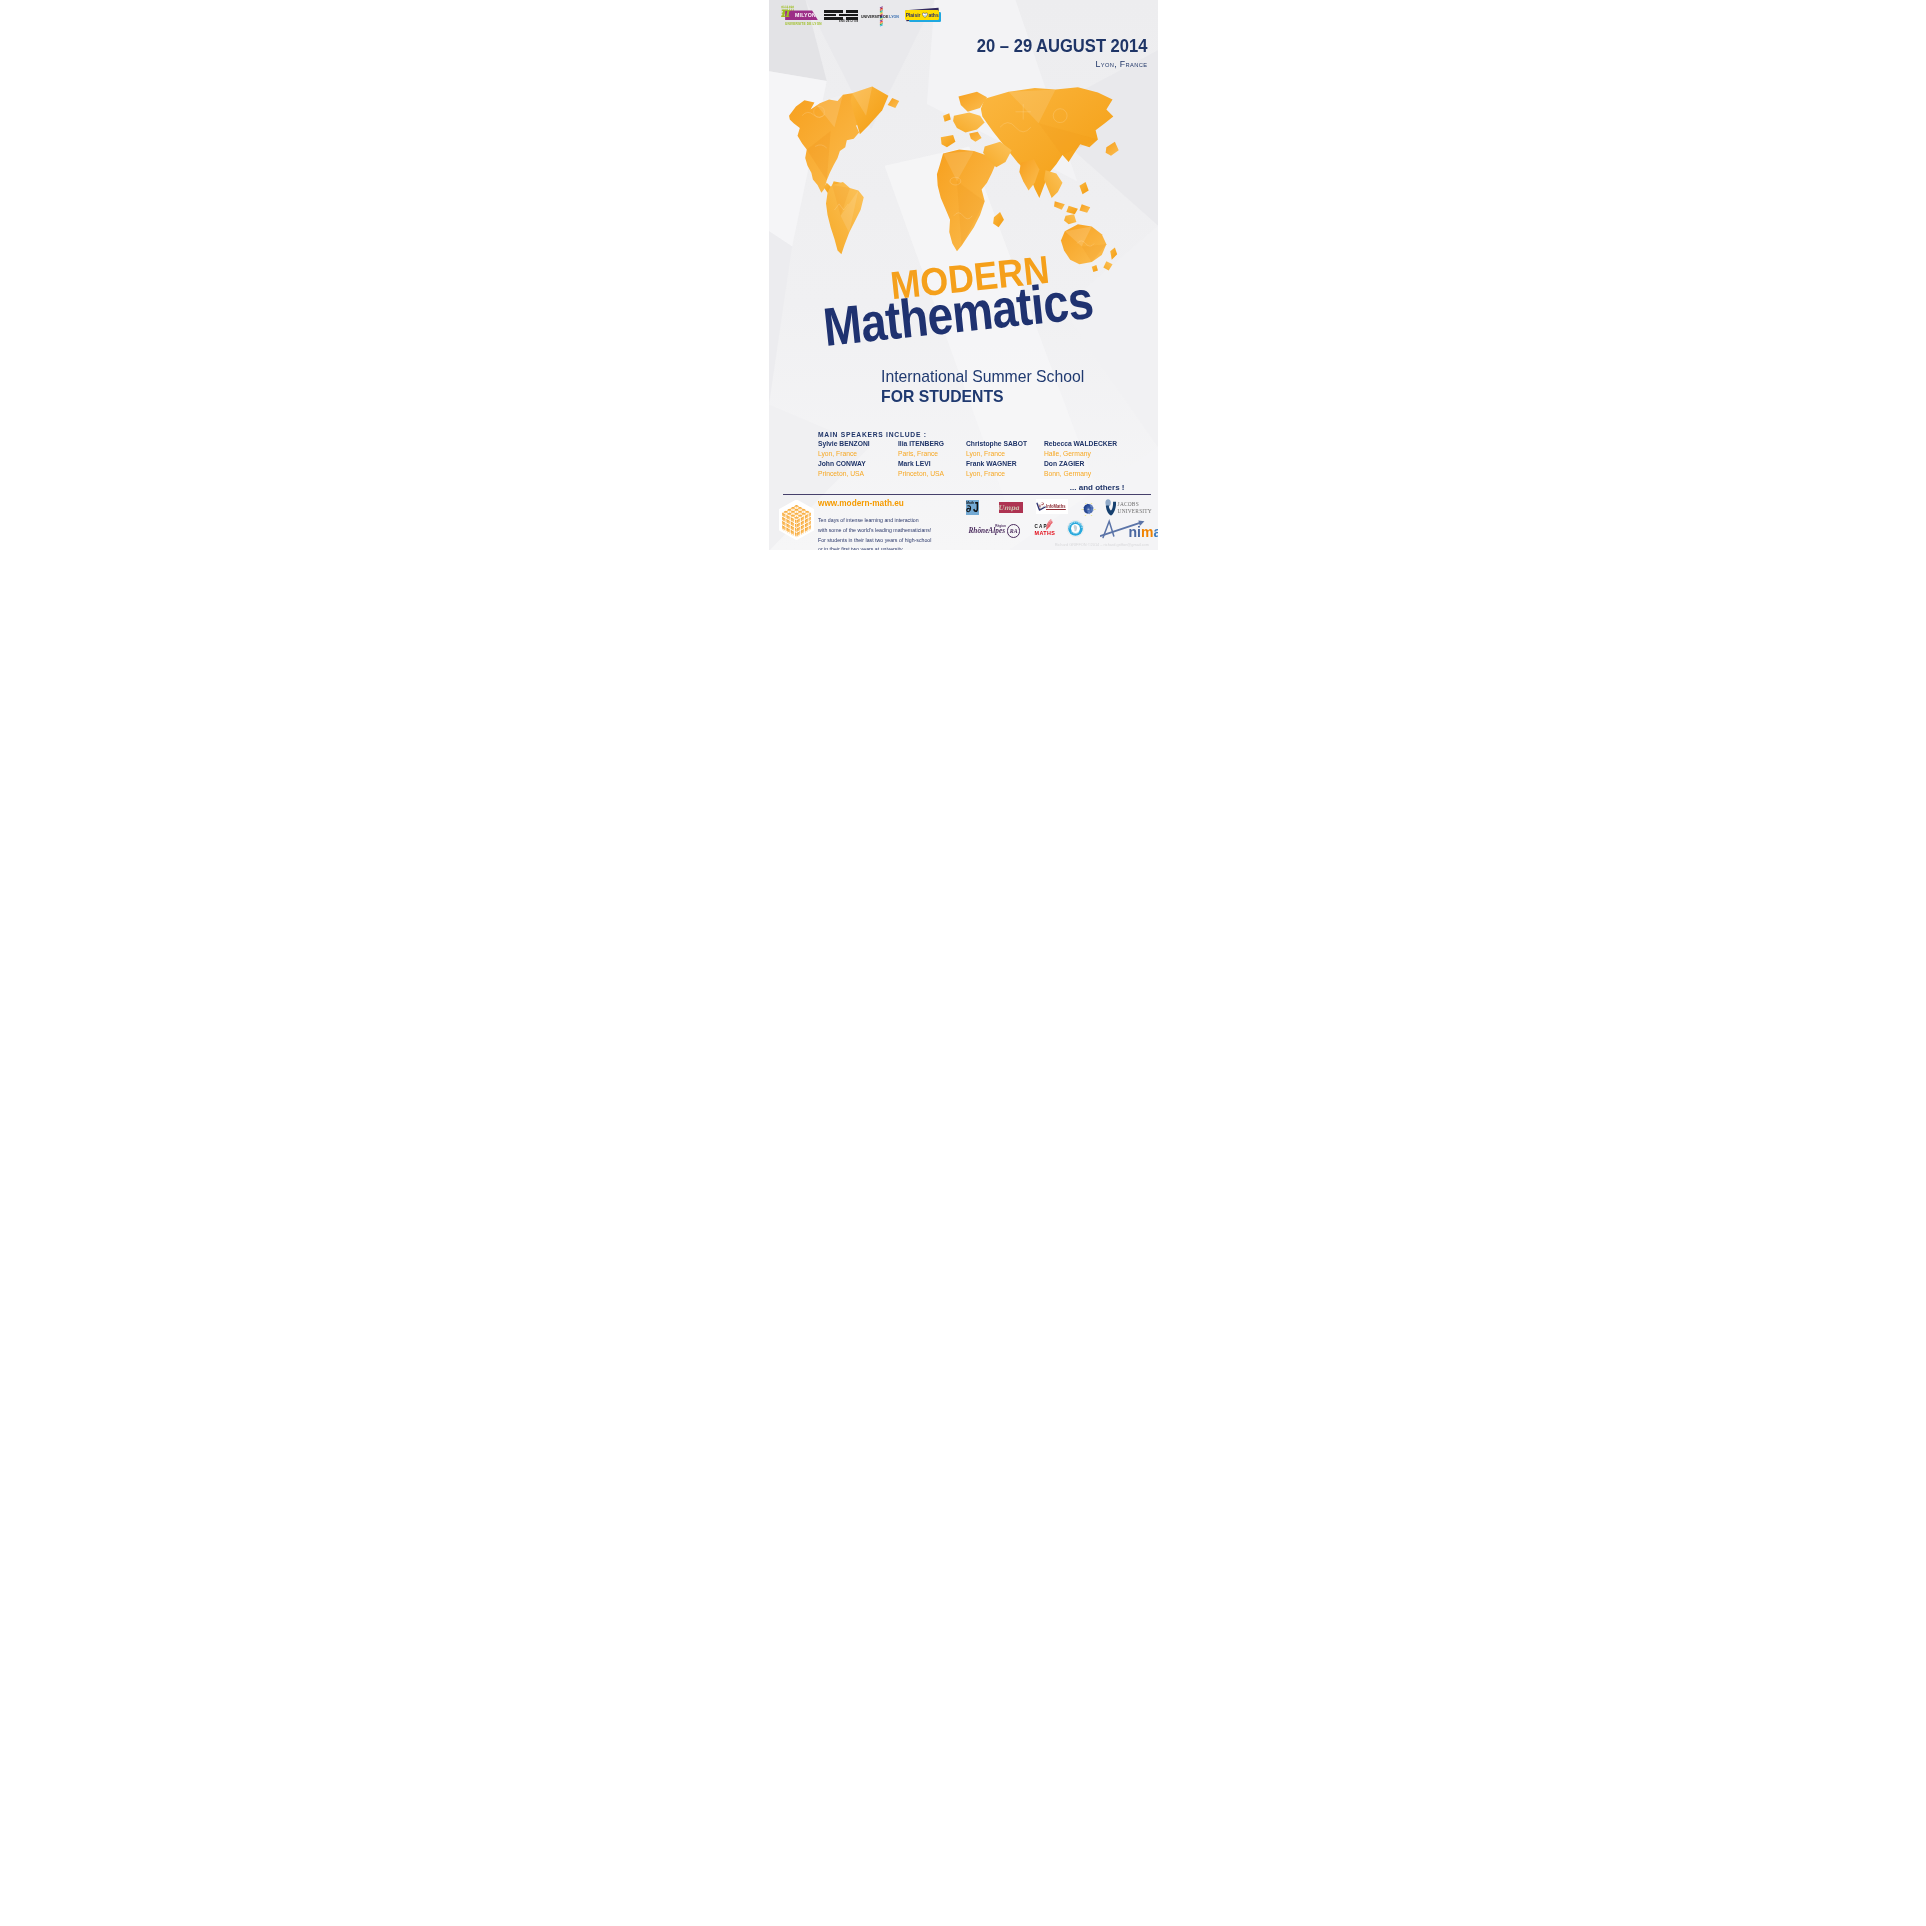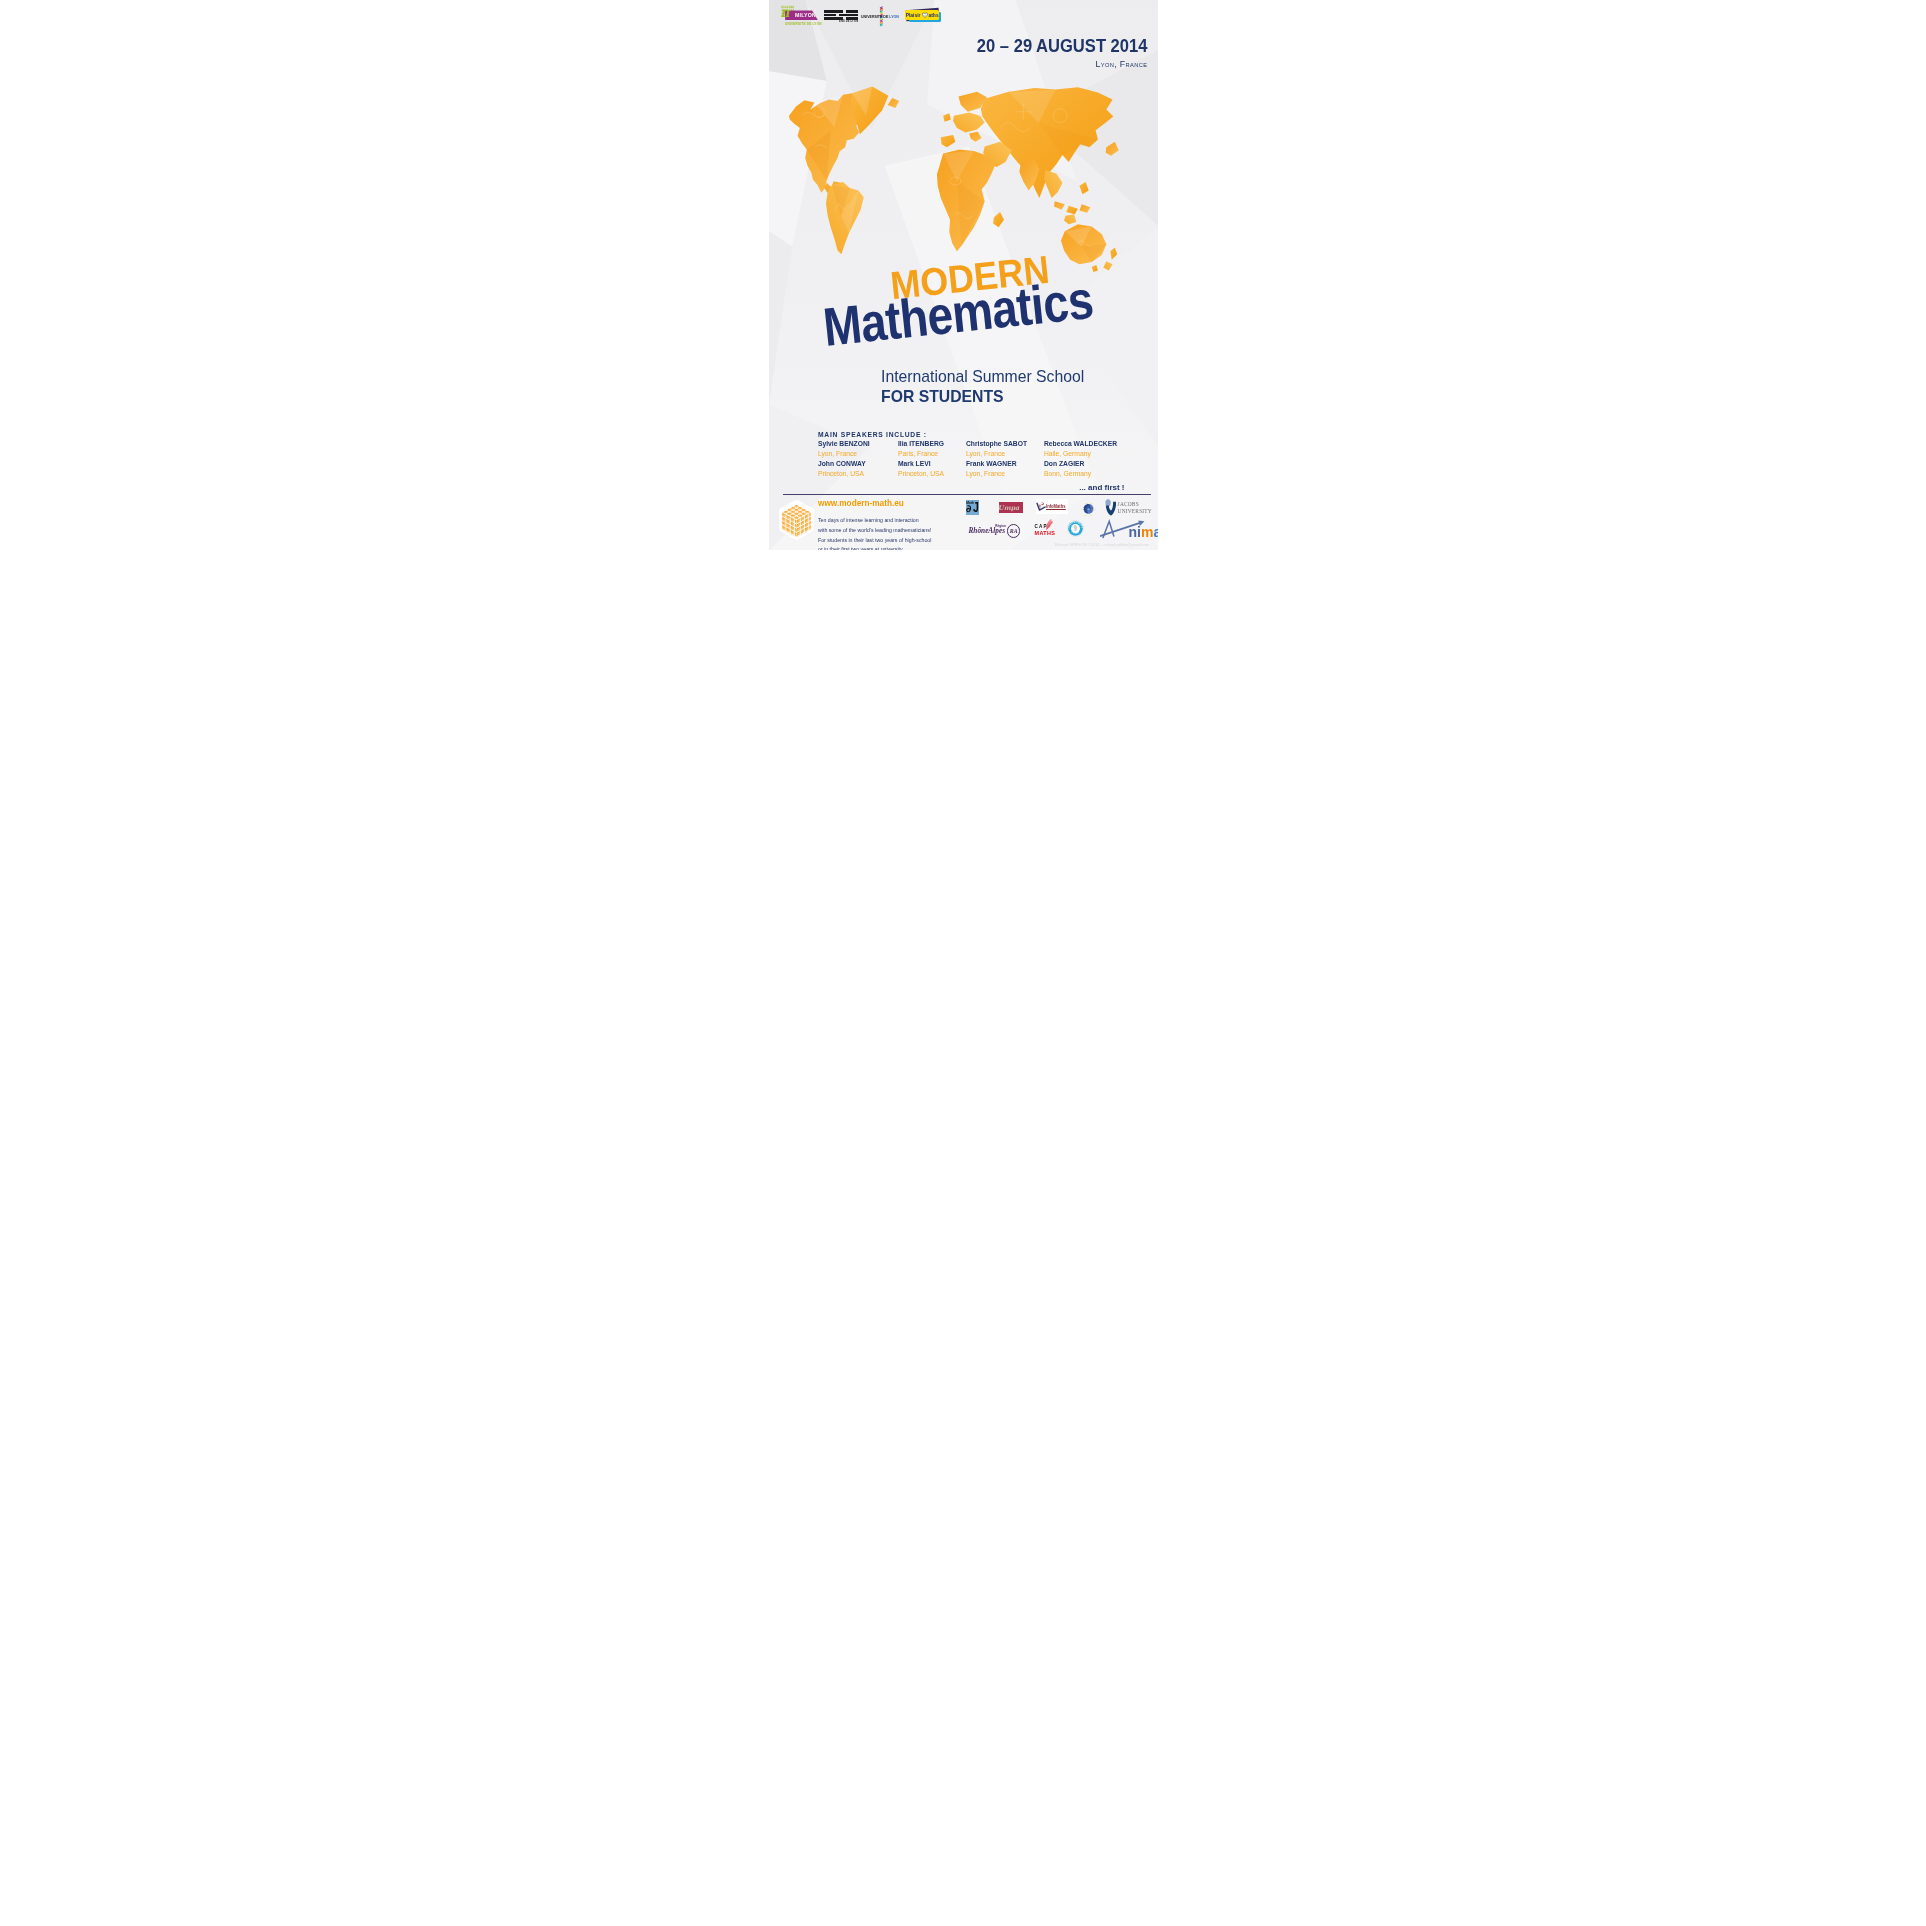--- a/index.html
+++ b/index.html
@@ -316,21 +316,21 @@
   </div>
   <div class="spk" style="left:275px;top:441px">
     <span class="nm">Rebecca WALDECKER</span>
     <span class="loc">Halle, Germany</span>
   </div>
   <div class="spk" style="left:275px;top:461px">
     <span class="nm">Don ZAGIER</span>
     <span class="loc">Bonn, Germany</span>
   </div>
 
-  <div class="abs others">... and first !</div>
+  <div class="abs others">... and others !</div>
   <div class="abs divider"></div>
 
   <svg class="abs cube" width="35" height="45" viewBox="0 0 90 116">
     <defs>
       <linearGradient id="cg" x1="0" y1="0" x2="1" y2="1">
         <stop offset="0" stop-color="#F59C1A"></stop>
           <stop offset="1" stop-color="#FFD9A0"></stop>
       </linearGradient>
       <pattern id="tileL" width="11" height="11" patternUnits="userSpaceOnUse" patternTransform="translate(8,32) skewY(28.4)">
         <rect width="9" height="9" fill="url(#cg)"></rect>

